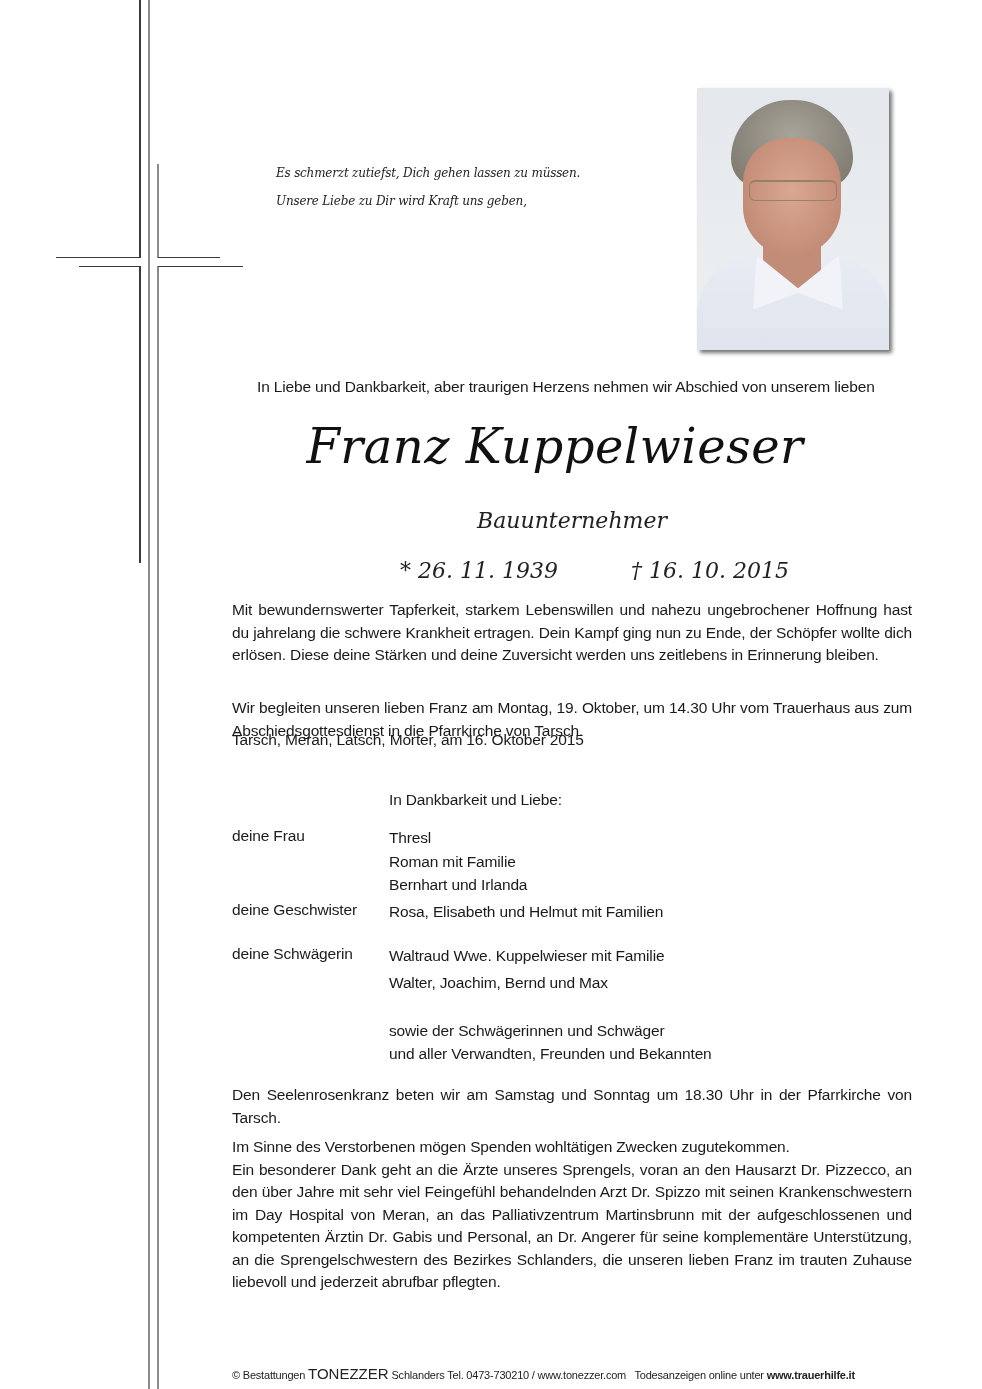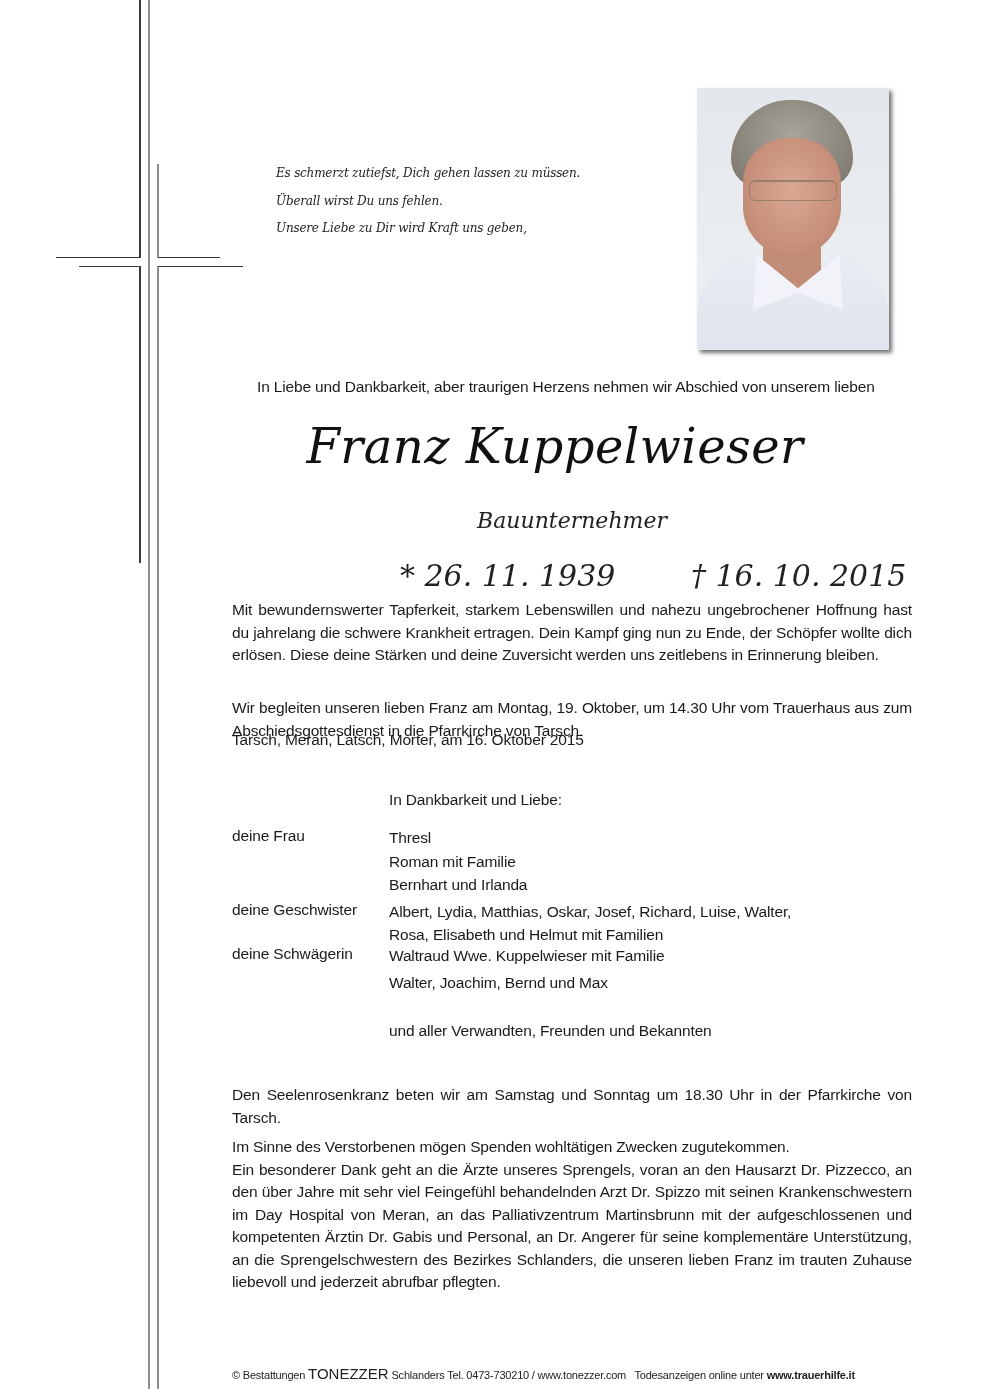--- a/index.html
+++ b/index.html
@@ -20,21 +20,21 @@
   .photo .face { position:absolute; left:46px; top:50px; width:98px; height:118px; border-radius:45px 45px 50px 50px; background:radial-gradient(ellipse at 50% 45%, #d9a892 0%, #c68f7a 65%, #b47e6a 100%); }
   .photo .glasses { position:absolute; left:52px; top:92px; width:86px; height:18px; border:1px solid #9a7f6a; border-radius:6px; border-top-width:2px; }
   .photo .neck { position:absolute; left:66px; top:150px; width:58px; height:50px; background:#c18c78; }
   .photo .shirt { position:absolute; left:0; top:168px; width:192px; height:94px; background:linear-gradient(180deg,#e8ecf3 0%,#dfe4ee 100%); border-radius:60px 60px 0 0; }
   .photo .collar-l { position:absolute; left:46px; top:164px; width:0; height:0; border-left:22px solid transparent; border-right:30px solid transparent; border-bottom:50px solid #f1f3f8; transform:rotate(-20deg); }
   .photo .collar-r { position:absolute; left:104px; top:164px; width:0; height:0; border-left:30px solid transparent; border-right:22px solid transparent; border-bottom:50px solid #f1f3f8; transform:rotate(20deg); }
 
   .intro { left:216px; top:378px; width:670px; font-size:15.5px; letter-spacing:-0.15px; white-space:nowrap;margin-left:41px; }
   .name { left:215px; top:418px; width:680px; text-align:center; font-size:48px; letter-spacing:0.5px; color:#111; }
   .profession { left:232px; top:508px; width:680px; text-align:center; font-size:22px; color:#222; }
-  .dates { left:400px; top:558px; font-size:30px; color:#222; white-space:nowrap; }
+  .dates { left:400px; top:558px; font-size:22px; color:#222; white-space:nowrap; }
   .dates span { display:inline-block; }
   .dates .death { margin-left:66px; }
 
   .body-text { left:232px; width:680px; font-size:15.5px; line-height:22.5px; letter-spacing:-0.15px; text-align:justify; }
   .para1 { top:599px; }
   .para2 { top:697px; }
   .para3 { top:729px; }
   .signers { left:232px; top:791px; width:680px; font-size:15.5px; letter-spacing:-0.15px; }
   .signers .heading { position:absolute; left:157px; top:0; white-space:nowrap; }
   .sg-row { position:absolute; left:0; width:680px; }
@@ -58,21 +58,20 @@
   <div class="cross-line gray" style="left:157px; top:164px; width:2px; height:94px;"></div>
   <div class="cross-line gray" style="left:157px; top:266px; width:2px; height:1123px;"></div>
   <div class="cross-line" style="left:56px; top:257px; width:85px; height:1px;"></div>
   <div class="cross-line" style="left:158px; top:257px; width:62px; height:1px;"></div>
   <div class="cross-line" style="left:79px; top:266px; width:62px; height:1px;"></div>
   <div class="cross-line" style="left:158px; top:266px; width:85px; height:1px;"></div>
 </div>
 
 <div class="abs poem serif-it">
   <div>Es schmerzt zutiefst, Dich gehen lassen zu müssen.</div>
-  <div>Überall wirst Du uns fehlen.</div>
   <div>Unsere Liebe zu Dir wird Kraft uns geben,</div>
 </div>
 
 <div class="abs photo" title="portrait-photo of the deceased">
   <div class="shirt"></div>
   <div class="neck"></div>
   <div class="collar-l"></div>
   <div class="collar-r"></div>
   <div class="hair"></div>
   <div class="face"></div>
@@ -105,40 +104,40 @@
   <div class="sg-row" style="top:60px;">
     <div class="names">
       <div>Roman mit Familie</div>
       <div>Bernhart und Irlanda</div>
     </div>
   </div>
 
   <div class="sg-row" style="top:110px;">
     <div class="rel">deine Geschwister</div>
     <div class="names">
-      <div>Albert, Lydia, Matthias, Oskar, Josef, Richard, Luise, Walter,</div>
       <div>Rosa, Elisabeth und Helmut mit Familien</div>
     </div>
   </div>
 
   <div class="sg-row" style="top:154px;">
     <div class="rel">deine Schwägerin</div>
     <div class="names">
       <div>Waltraud Wwe. Kuppelwieser mit Familie</div>
     </div>
   </div>
 
   <div class="sg-row" style="top:181px;">
     <div class="names">
       <div>Walter, Joachim, Bernd und Max</div>
     </div>
   </div>
 
   <div class="sg-row" style="top:229px;">
     <div class="names">
+      <div>sowie der Schwägerinnen und Schwäger</div>
       <div>und aller Verwandten, Freunden und Bekannten</div>
     </div>
   </div>
 </div>
 
 <div class="abs body-text sans para4">Den Seelenrosenkranz beten wir am Samstag und Sonntag um 18.30 Uhr in der Pfarrkirche von Tarsch.</div>
 <div class="abs body-text sans para5">
   <div>Im Sinne des Verstorbenen mögen Spenden wohltätigen Zwecken zugutekommen.</div>
   <div>Ein besonderer Dank geht an die Ärzte unseres Sprengels, voran an den Hausarzt Dr. Pizzecco, an den über Jahre mit sehr viel Feingefühl behandelnden Arzt Dr. Spizzo mit seinen Krankenschwestern im Day Hospital von Meran, an das Palliativzentrum Martinsbrunn mit der aufgeschlossenen und kompetenten Ärztin Dr. Gabis und Personal, an Dr. Angerer für seine komplementäre Unterstützung, an die Sprengelschwestern des Bezirkes Schlanders, die unseren lieben Franz im trauten Zuhause liebevoll und jederzeit abrufbar pflegten.</div>
 </div>

